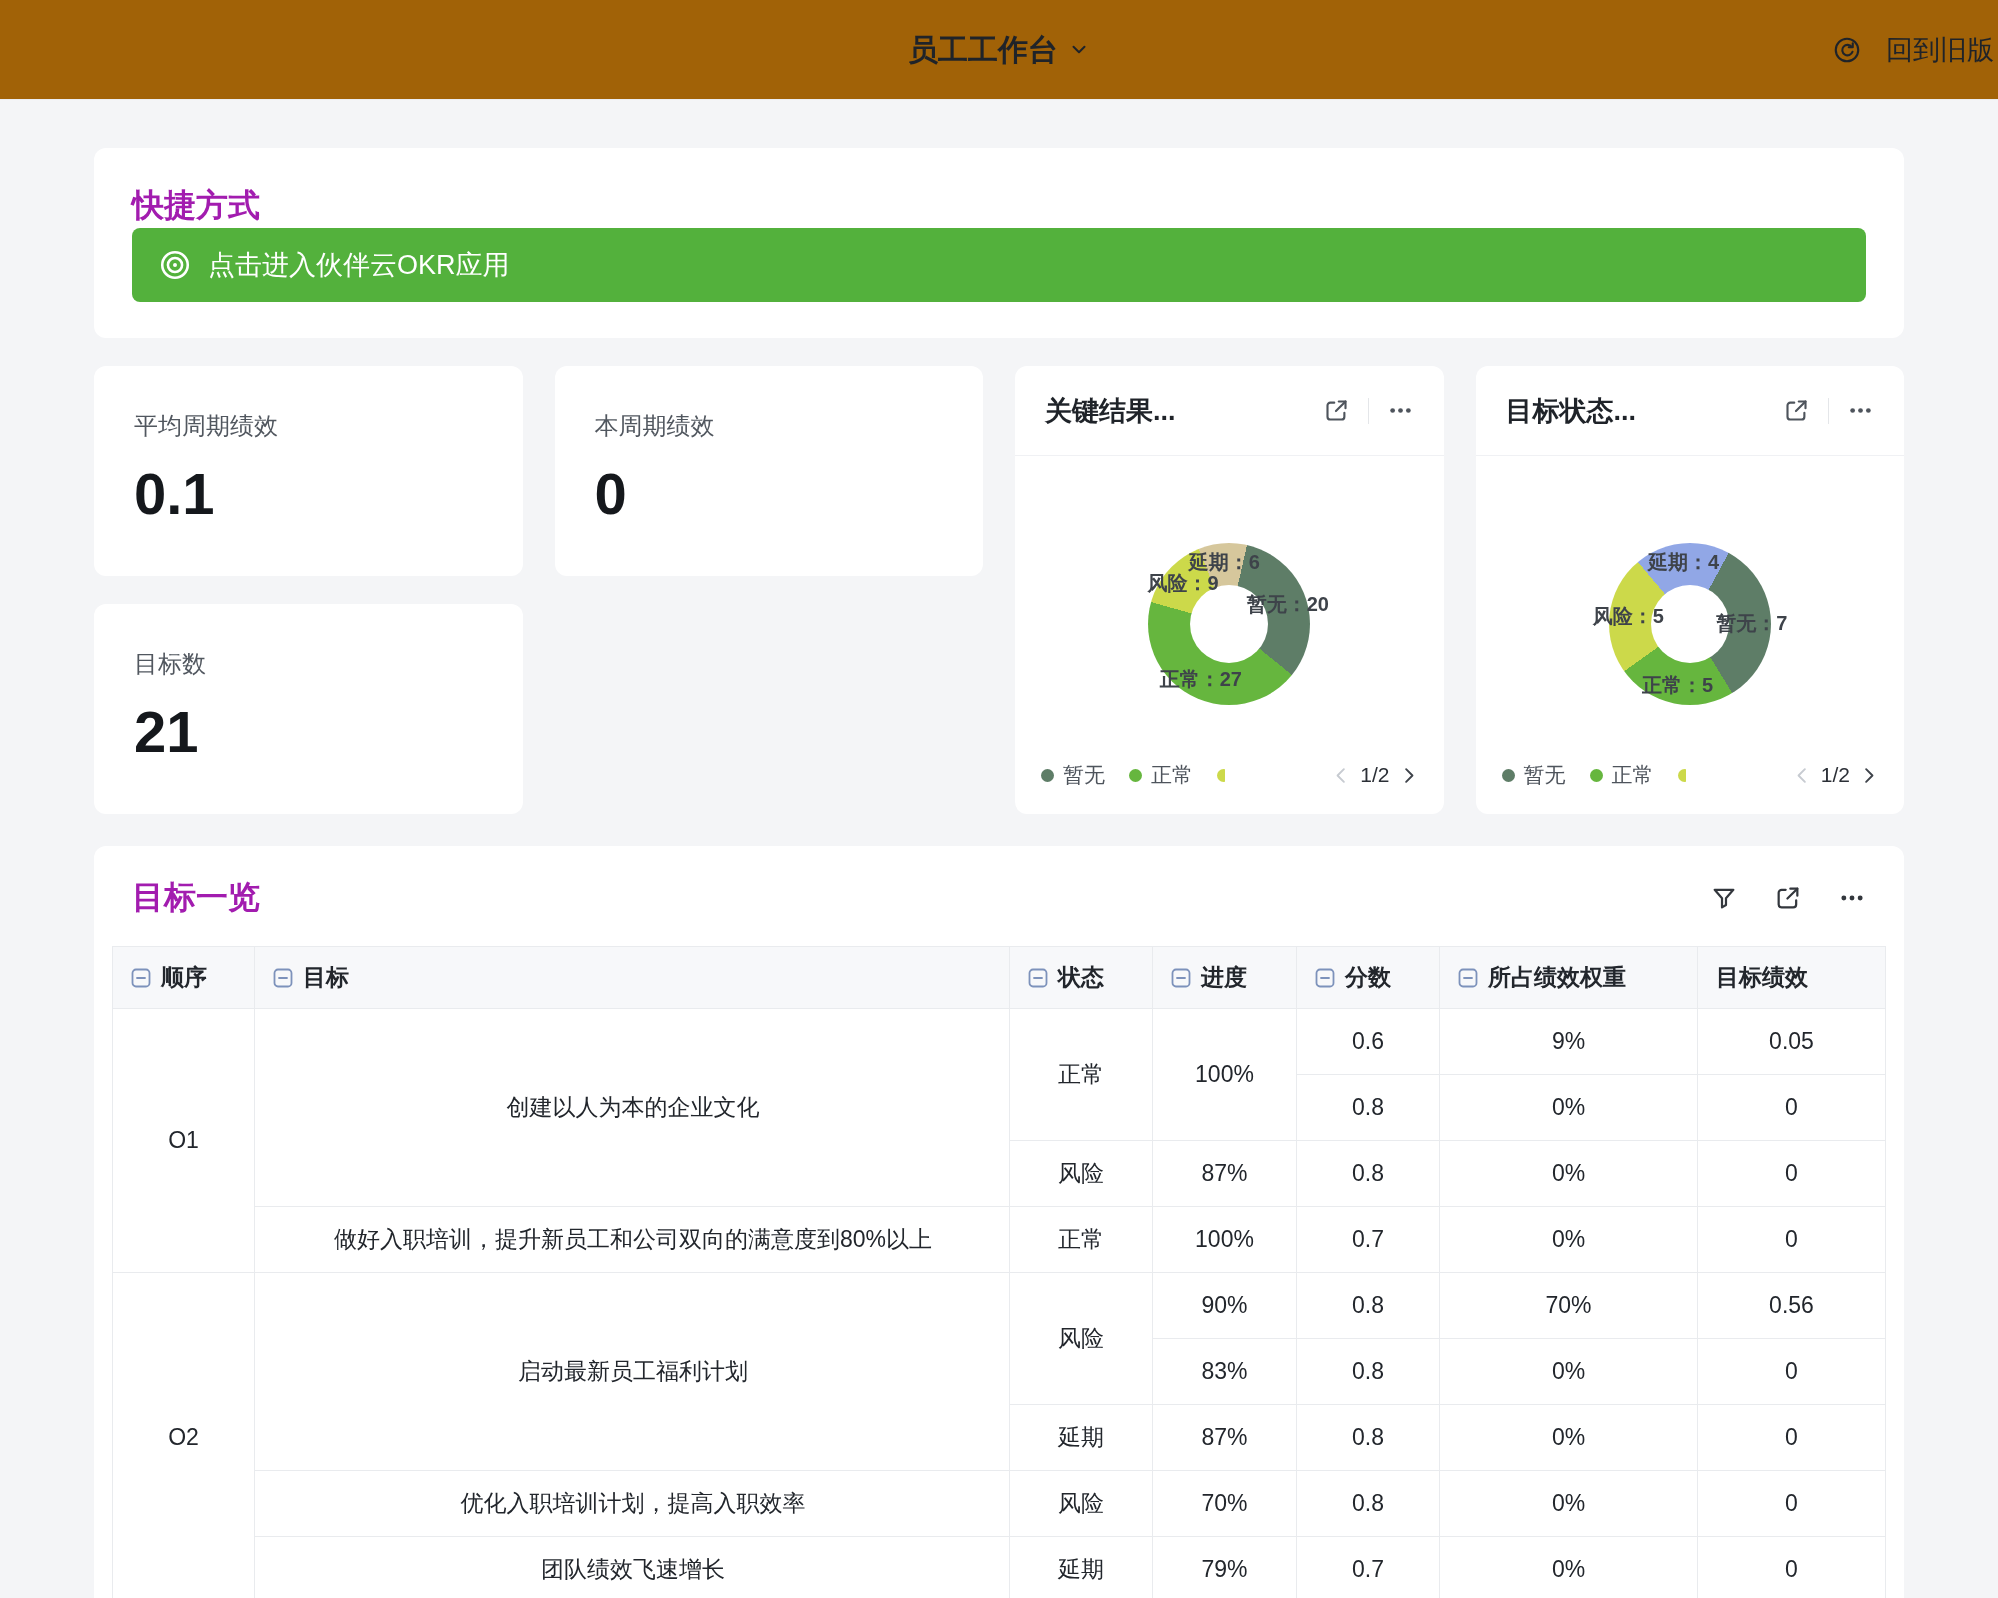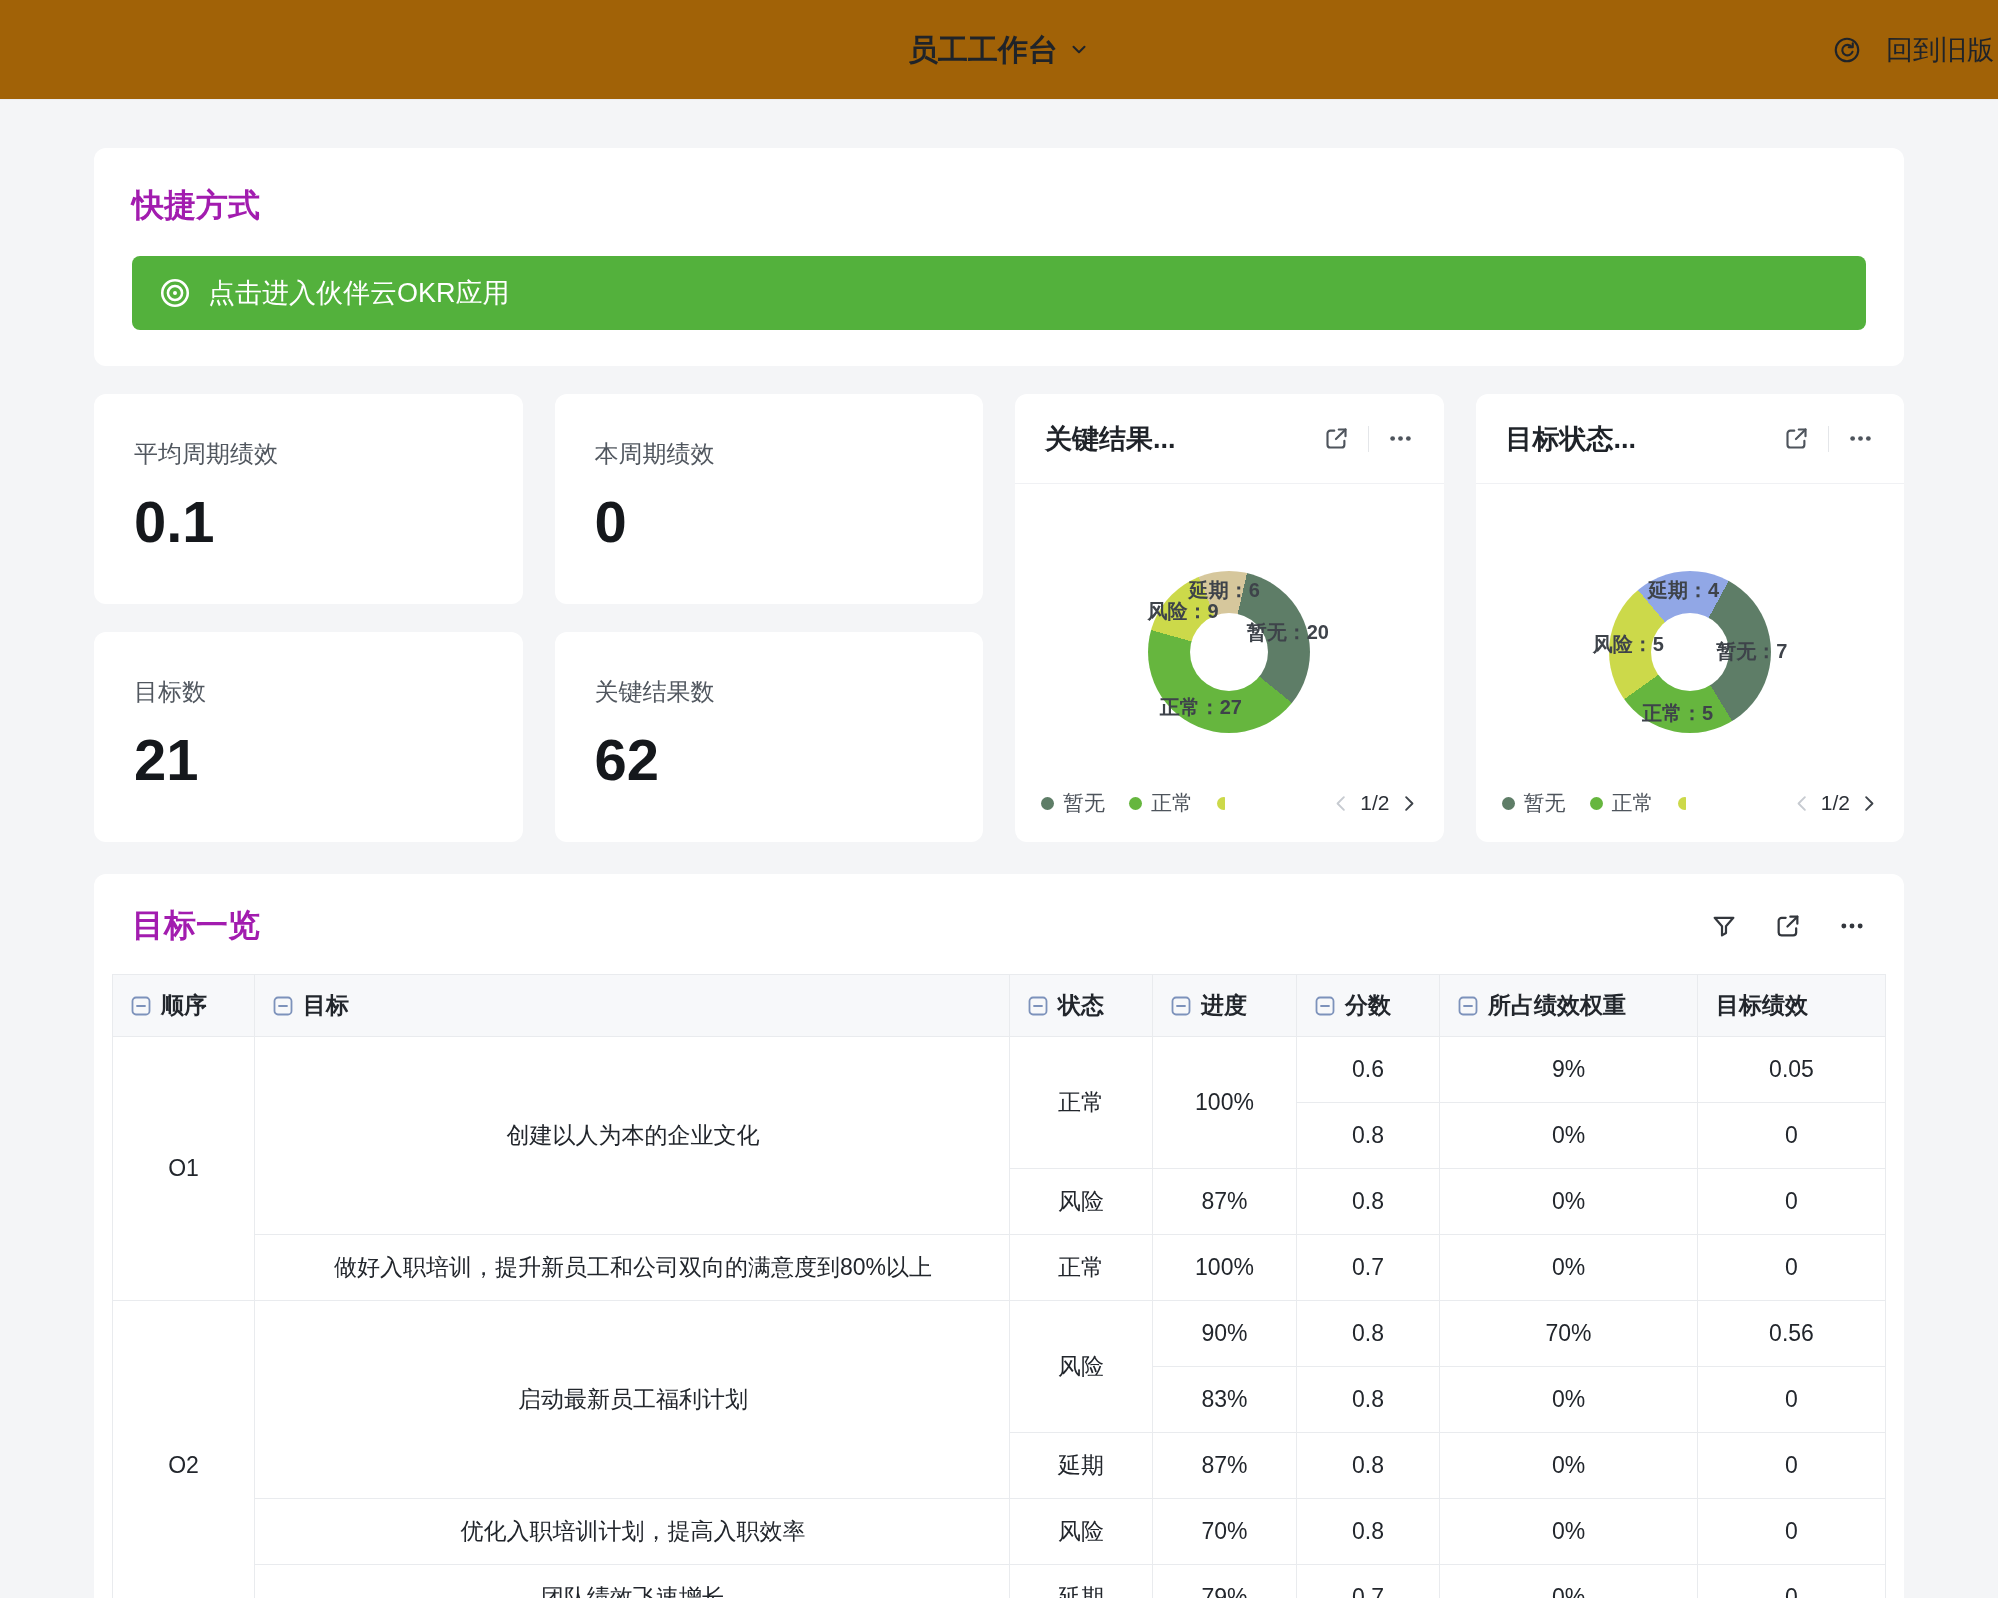--- a/index.html
+++ b/index.html
@@ -24,21 +24,21 @@
   }
 
   
   .content { padding:0 94px; }
   .card { background:#fff; border-radius:12px; }
 
   
   .shortcut-card { margin-top:48px; padding:36px 38px 36px; }
   .card-title { font-size:32px; font-weight:600; color:#a21caf; }
   .okr-banner {
-    margin-top:28px; height:74px; border-radius:8px;
+    height:74px; border-radius:8px;
     display:flex; align-items:center; gap:16px; padding:0 26px;
     color:#fff; font-size:27px; font-weight:500; cursor:pointer;
   }
 
   
   .stats-grid {
     margin-top:28px;
     display:grid; grid-template-columns:repeat(4,1fr);
     grid-template-rows:210px 210px; gap:28px 32px;
   }
@@ -252,24 +252,20 @@
           </span>
         </div>
       </div>
     </div>
 
     <div class="card stat-card">
       <div class="stat-label">目标数</div>
       <div class="stat-value">21</div>
     </div>
 
-    <div class="card stat-card">
-      <div class="stat-label">关键结果数</div>
-      <div class="stat-value">62</div>
-    </div>
 
   </section>
 
   <section class="card overview-card">
     <div class="overview-header">
       <h2 class="card-title">目标一览</h2>
       <div class="overview-actions">
         <span class="icon">
           <svg width="28" height="28" viewBox="0 0 24 24" fill="none" stroke="#33373d" stroke-width="1.9" stroke-linecap="round" stroke-linejoin="round">
               <path d="M4 5h16l-6.3 7.2V18l-3.4 2v-7.8L4 5z"></path>

